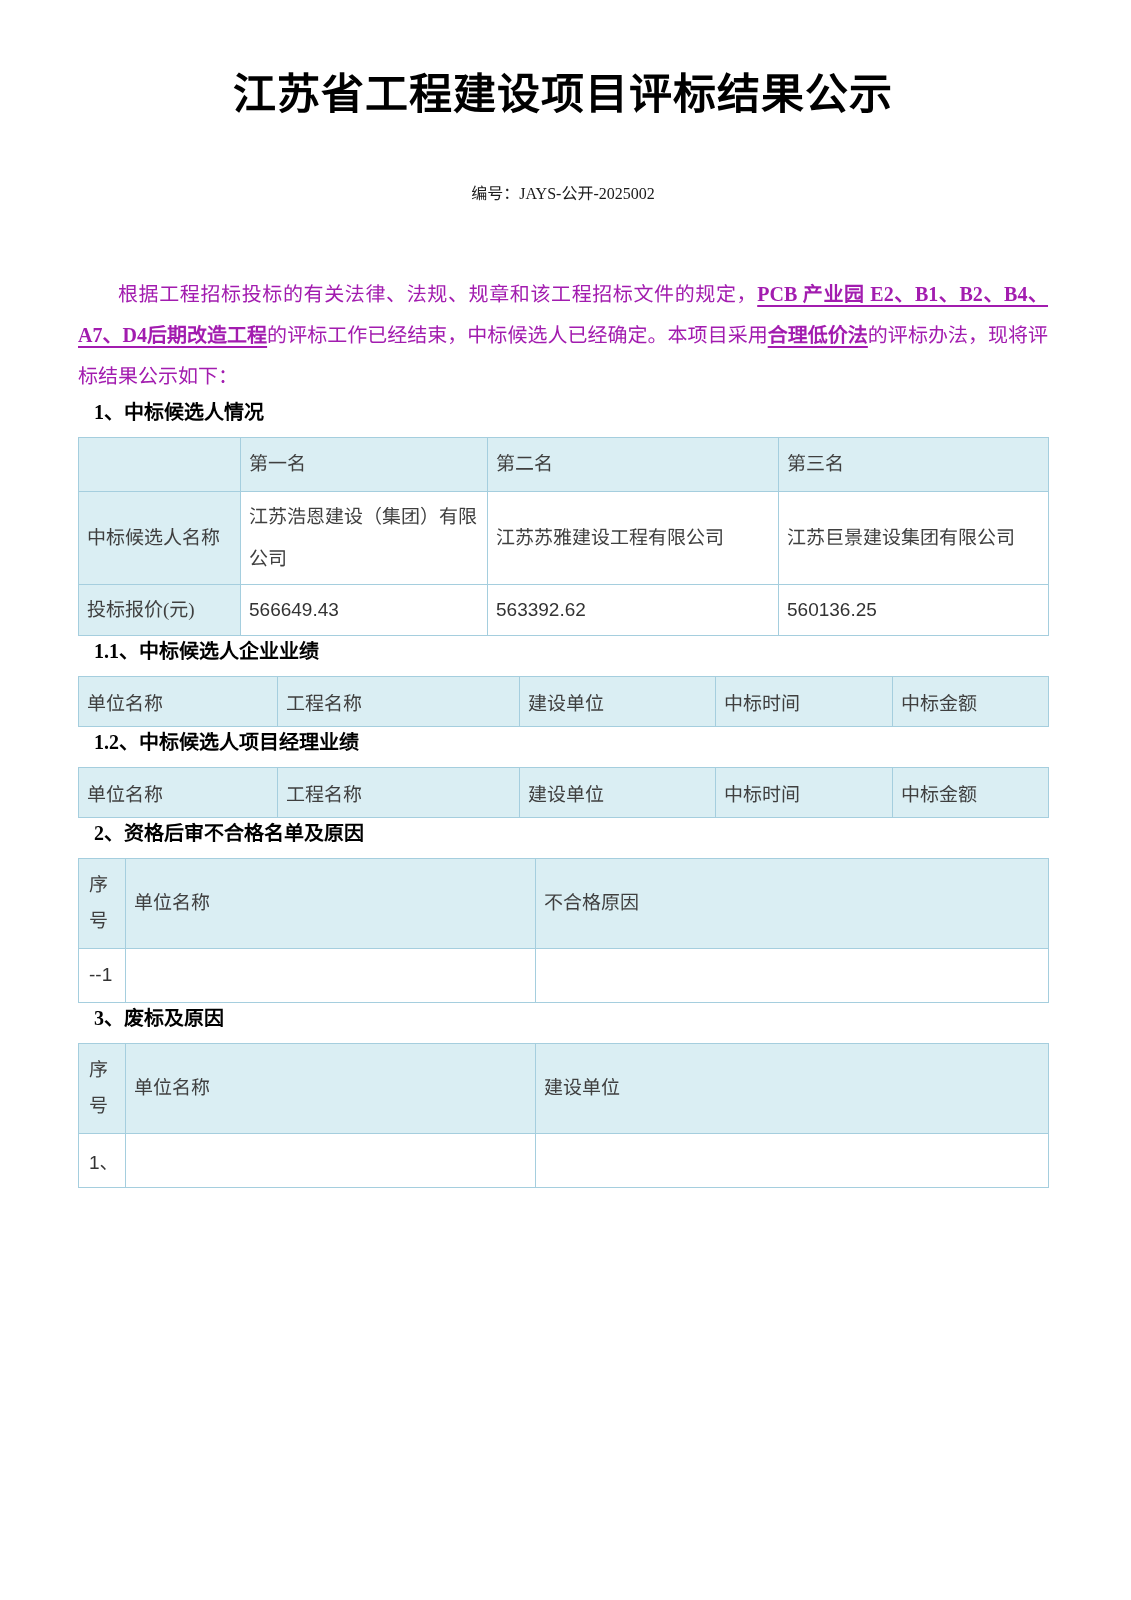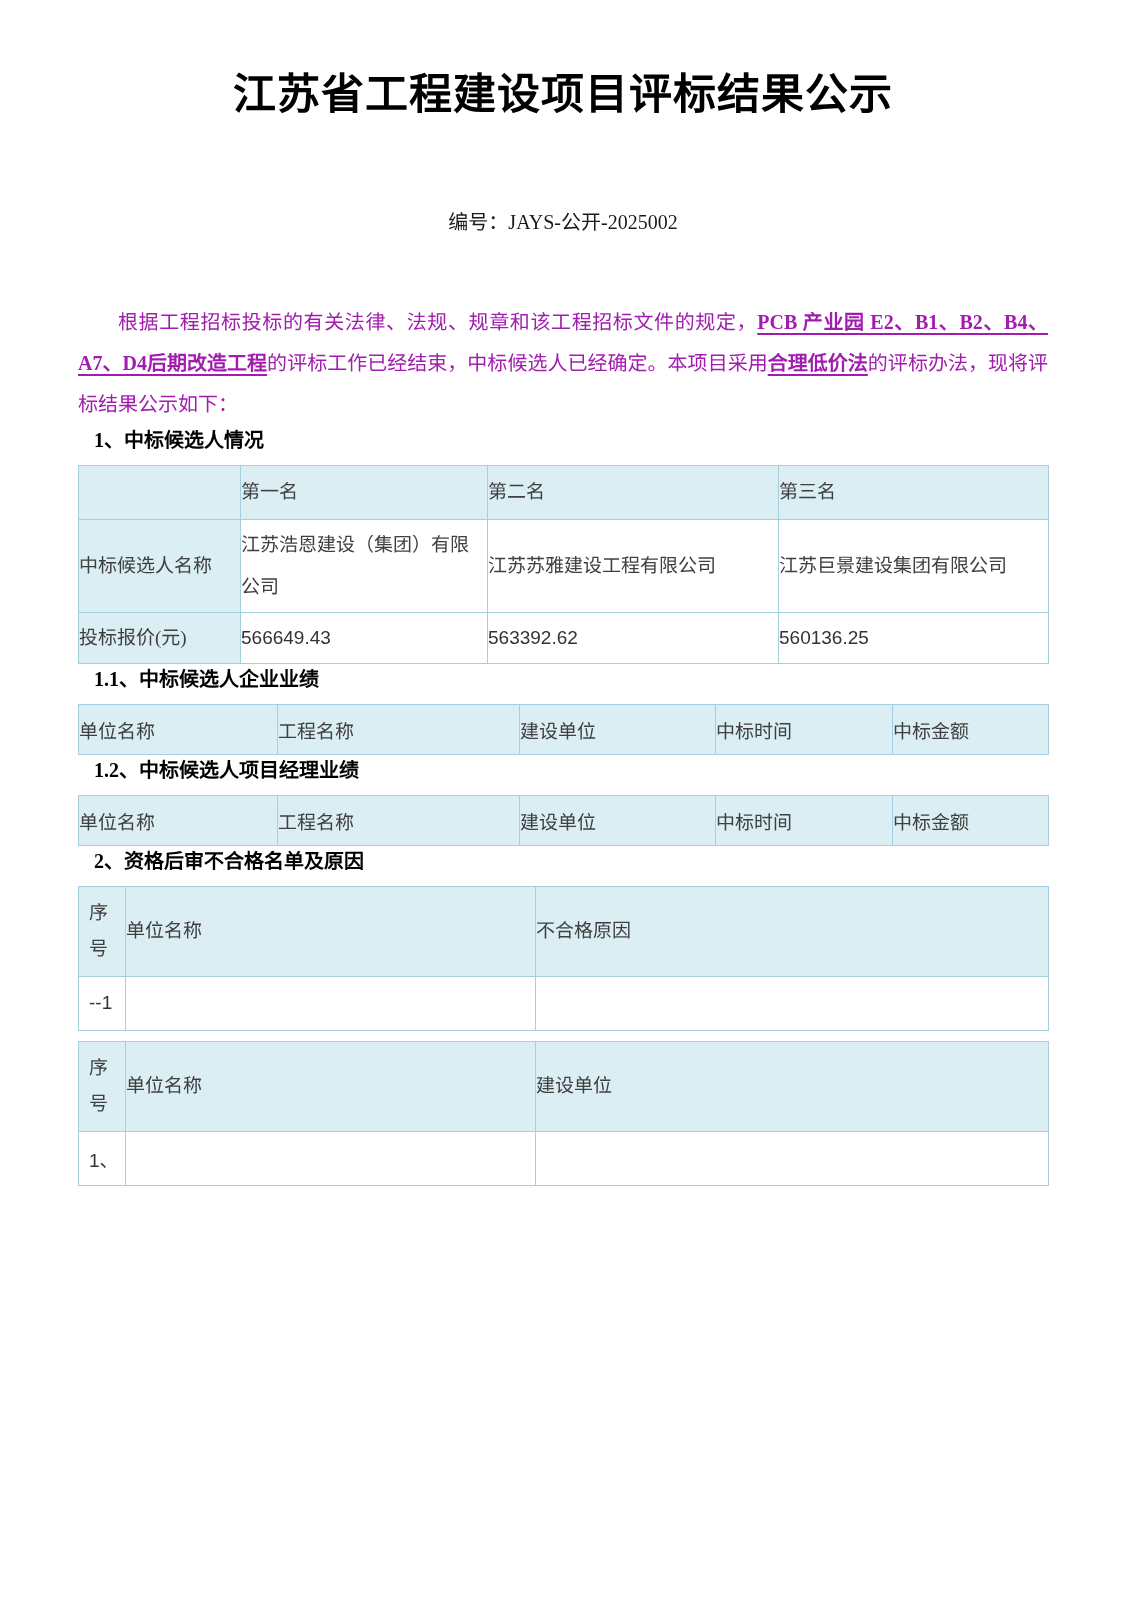--- a/index.html
+++ b/index.html
@@ -18,23 +18,23 @@
     margin: 0;
     padding-top: 68px;
     text-align: center;
     font-size: 43px;
     line-height: 1.25;
     font-weight: 700;
     color: #000000;
     letter-spacing: 1px;
   }
   .doc-number {
-    margin: 86px 0 0 0;
+    margin: 58px 0 0 0;
     text-align: center;
-    font-size: 20px;
+    font-size: 16px;
     line-height: 28px;
     color: #1a1a1a;
   }
   .intro {
     margin: 66px 0 0 0;
     font-size: 20px;
     line-height: 41px;
     text-indent: 2em;
     text-align: justify;
     color: #a21caf;
@@ -62,21 +62,21 @@
     table-layout: fixed;
     width: 970px;
     font-size: 19px;
     color: #3f3f3f;
     margin-top: 10px;
   }
   .t11, .t12 { margin-top: 13px; }
   .t2, .t3 { margin-top: 16px; }
   .tbl th, .tbl td {
     border: 1px solid #a5cede;
-    padding: 4px 0;
+    padding: 4px 8px;
     font-weight: 400;
     text-align: left;
     vertical-align: middle;
     word-break: break-all;
     box-sizing: border-box;
   }
   .hd { background: #daeef3; }
   .num {
     font-family: "Liberation Sans", "DejaVu Sans", sans-serif;
     font-weight: 700;
@@ -193,20 +193,21 @@
         <th class="hd">不合格原因</th>
       </tr>
       <tr class="r-body">
         <td class="num c-seq">--1</td>
         <td></td>
         <td></td>
       </tr>
     </tbody>
   </table>
 
+  <h2 class="sec s3h">3、废标及原因</h2>
 
   <table class="tbl t-seq t3">
     <colgroup>
       <col style="width:47px">
         <col style="width:410px">
         <col style="width:513px">
     </colgroup>
     <tbody>
       <tr class="r-head">
         <th class="hd c-seq">序号</th>

